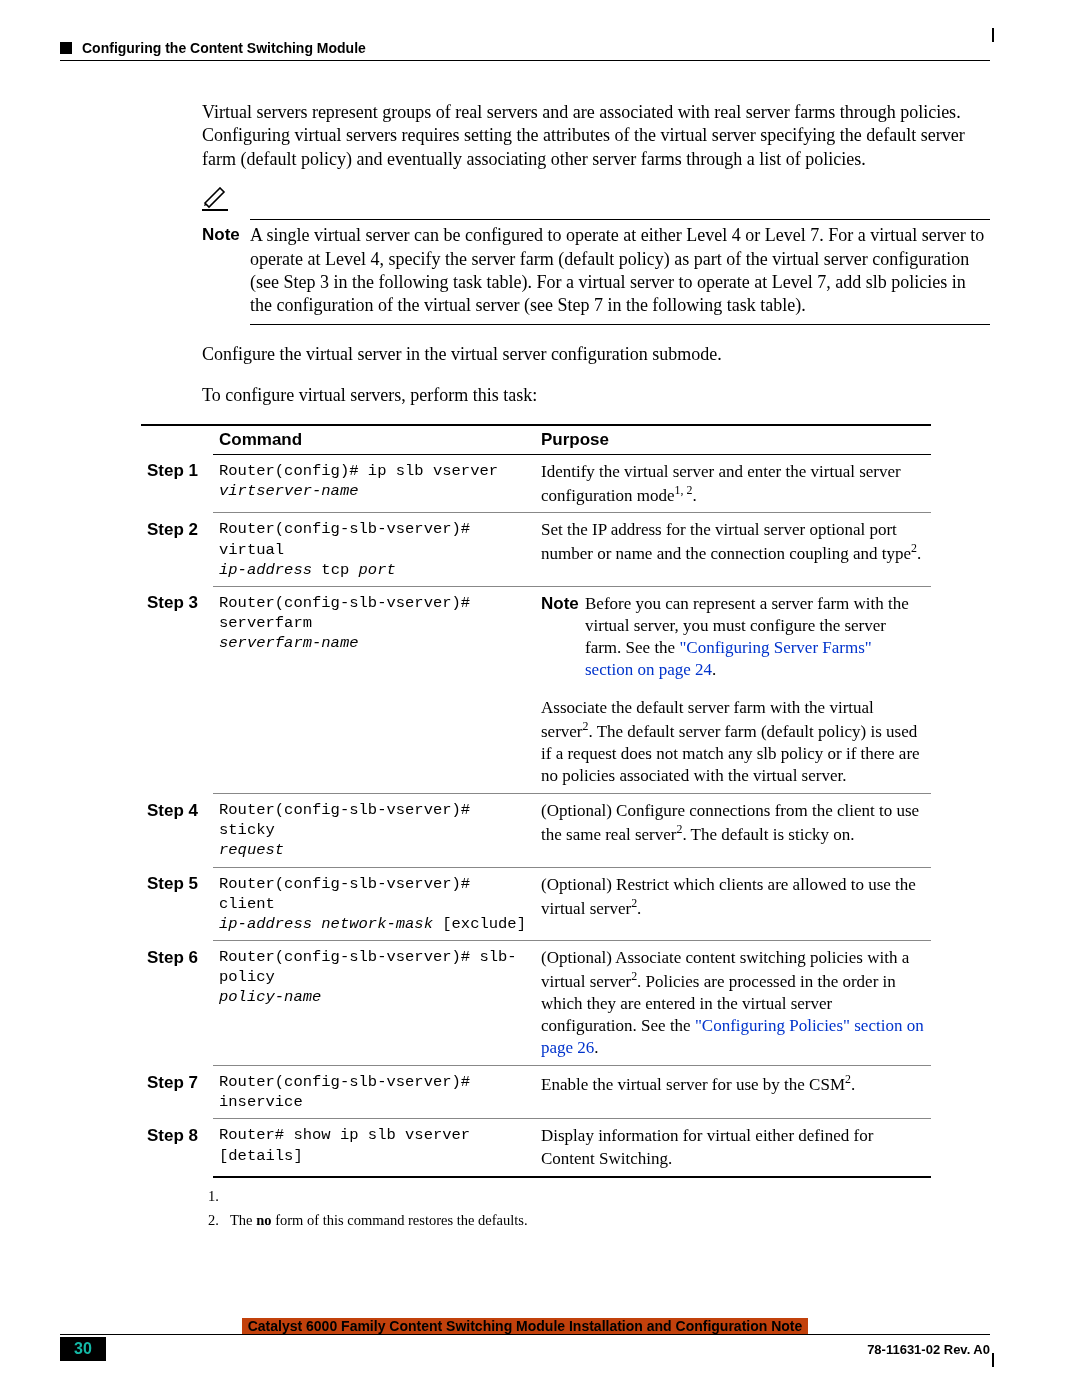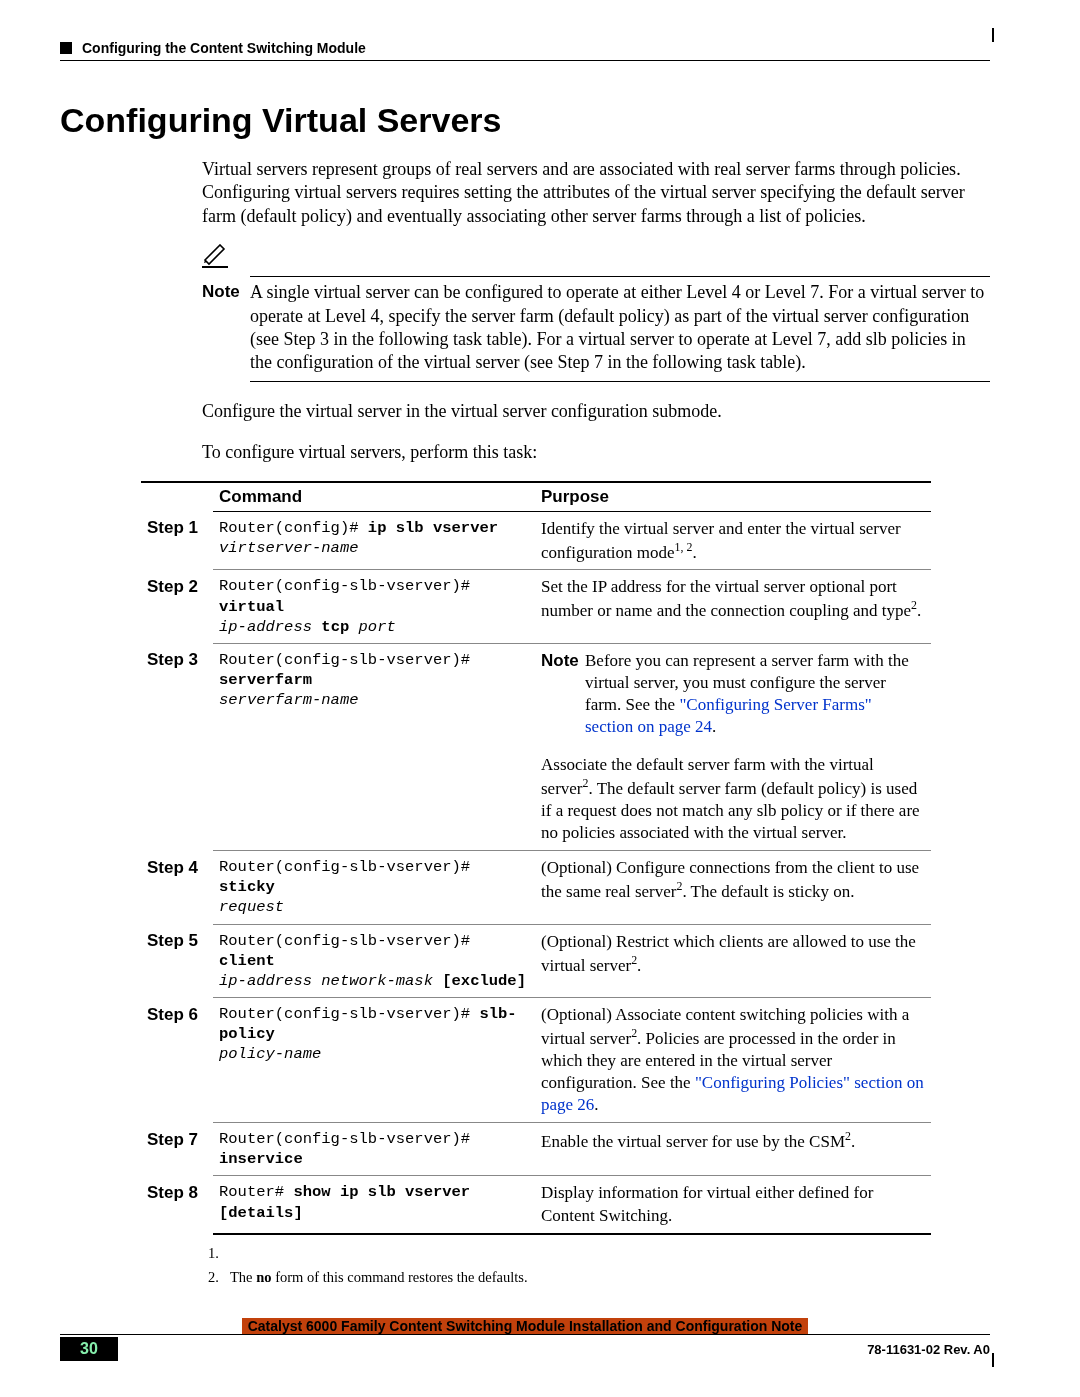--- a/index.html
+++ b/index.html
@@ -109,21 +109,21 @@
     white-space: nowrap;
     width: 60px;
     border-bottom: none;
   }
   .task-table td.cmd {
     font-family: "Courier New", Courier, monospace;
     font-size: 15.5px;
     width: 310px;
   }
   .task-table td.cmd .b {
-    font-weight: bold;
+    font-weight: normal;
   }
   .task-table td.cmd .i {
     font-style: italic;
   }
   .task-table td.purpose .inline-note {
     font-family: Arial, Helvetica, sans-serif;
     font-weight: bold;
     display: inline-block;
     width: 44px;
     vertical-align: top;
@@ -174,23 +174,23 @@
   }
   .footer-bottom {
     display: flex;
     justify-content: space-between;
     align-items: center;
     font-family: Arial, Helvetica, sans-serif;
     margin-top: 2px;
   }
   .page-num {
     background: #000;
-    color: #86efac;
-    font-weight: bold;
-    padding: 3px 20px;
+    color: #14b8a6;
+    font-weight: bold;
+    padding: 3px 14px;
     font-size: 16px;
   }
   .doc-id {
     font-weight: bold;
     font-size: 13px;
   }
   .edge-mark {
     position: absolute;
     background: #000;
   }
@@ -202,21 +202,20 @@
 
   <div class="edge-mark" style="right:86px; top:28px; width:2px; height:14px;"></div>
   <div class="edge-mark" style="right:86px; bottom:30px; width:2px; height:14px;"></div>
 
   <div class="header">
     <span class="sq"></span>
     <span>Configuring the Content Switching Module</span>
   </div>
   <hr class="header-rule">
 
-  <h1>Configuring Virtual Servers</h1>
 
   <p class="body-text">Virtual servers represent groups of real servers and are associated with real server farms through policies. Configuring virtual servers requires setting the attributes of the virtual server specifying the default server farm (default policy) and eventually associating other server farms through a list of policies.</p>
 
   <div class="note-block">
     <div style="margin-left:142px; margin-bottom:2px;">
       <span class="pencil">
         <svg width="26" height="22" viewBox="0 0 26 22">
           <path d="M3 19 L18 4 L22 8 L7 23 Z" fill="none" stroke="#000" stroke-width="1.6" transform="translate(0,-3)"></path>
           <path d="M3 19 L2 22 L5 21 Z" fill="#000" transform="translate(0,-3)"></path>
         </svg>

